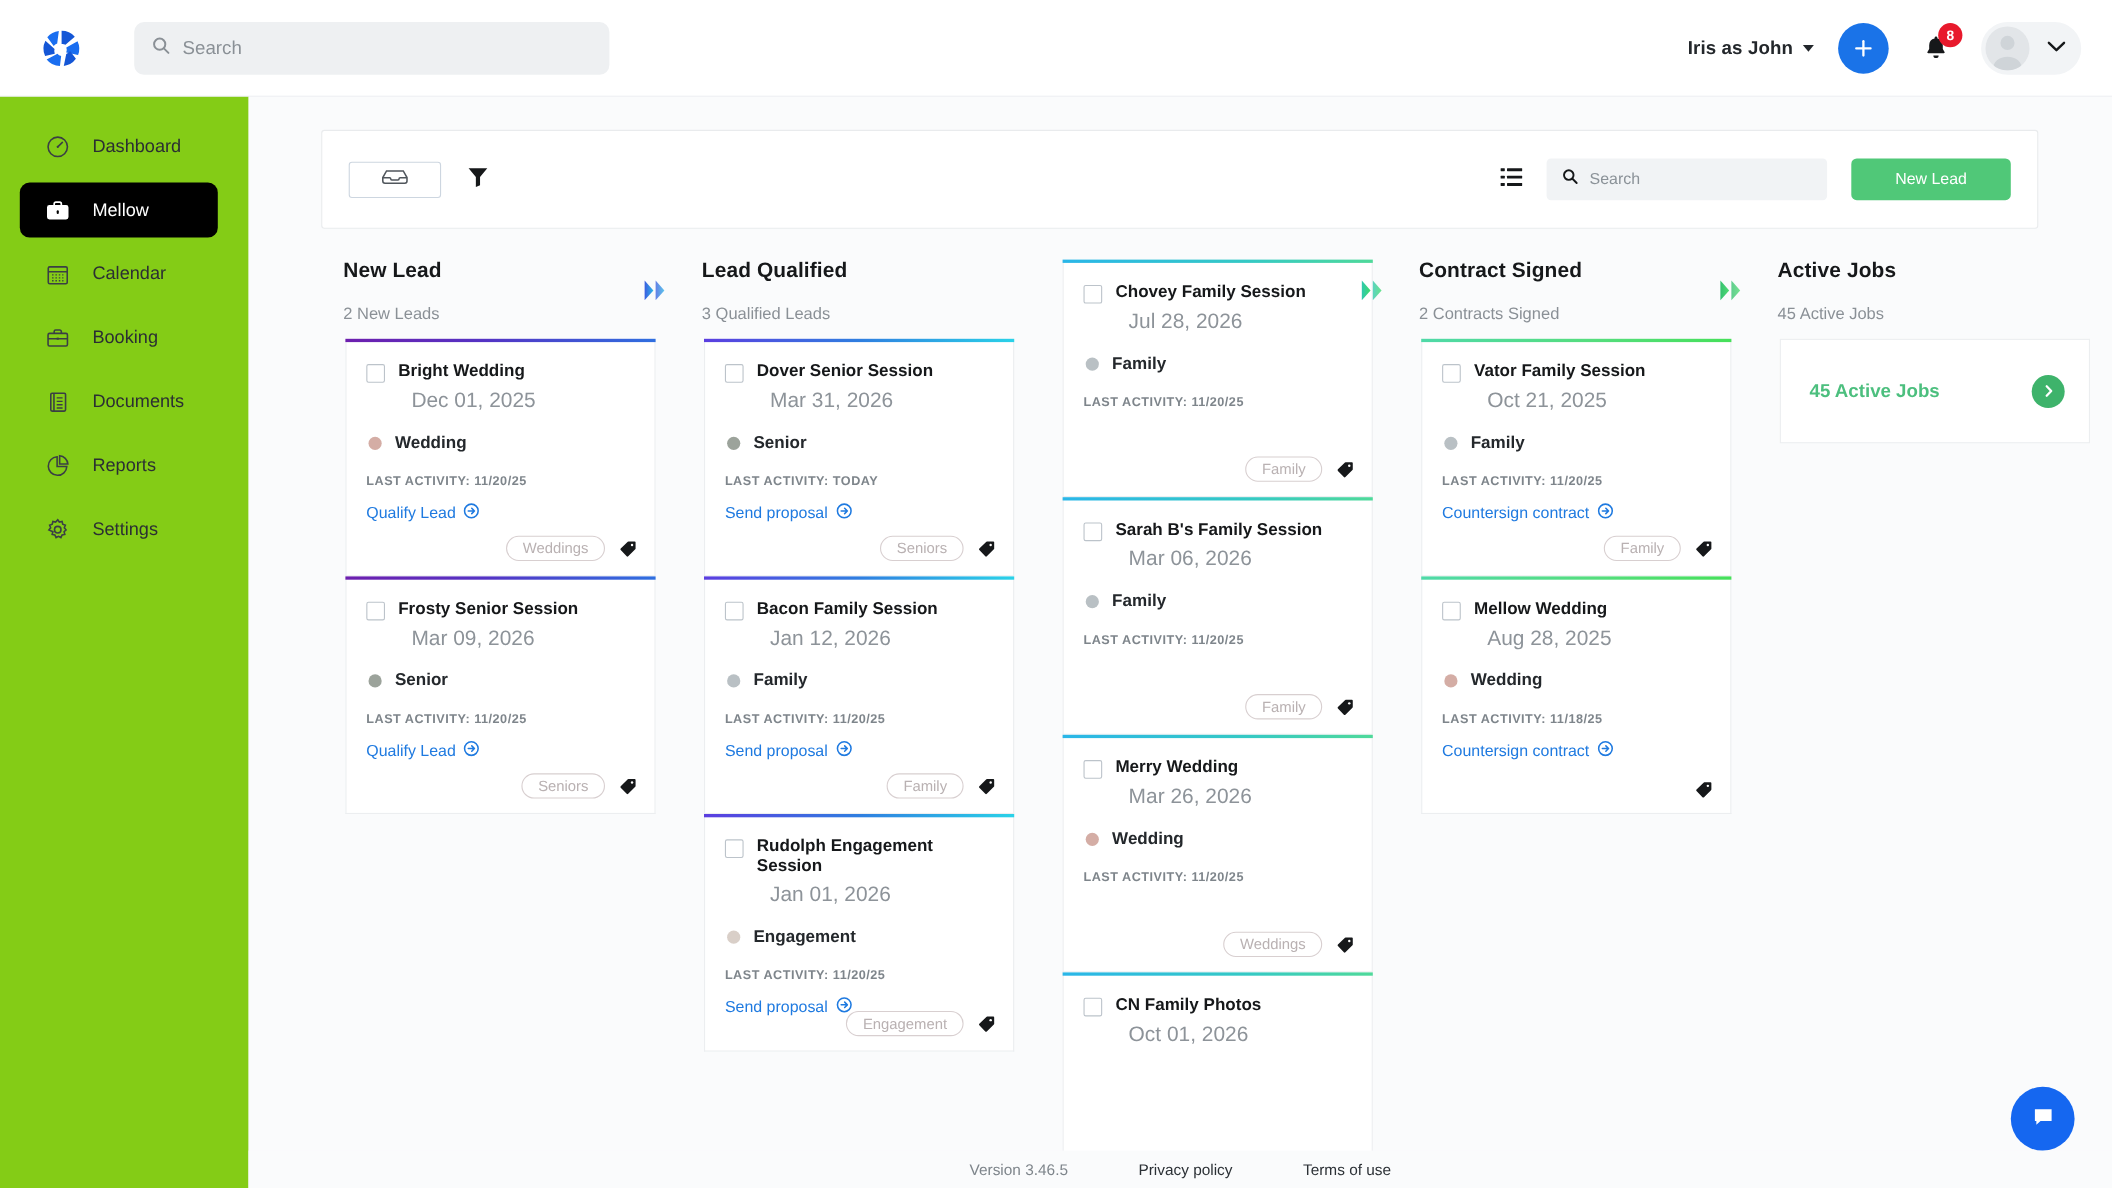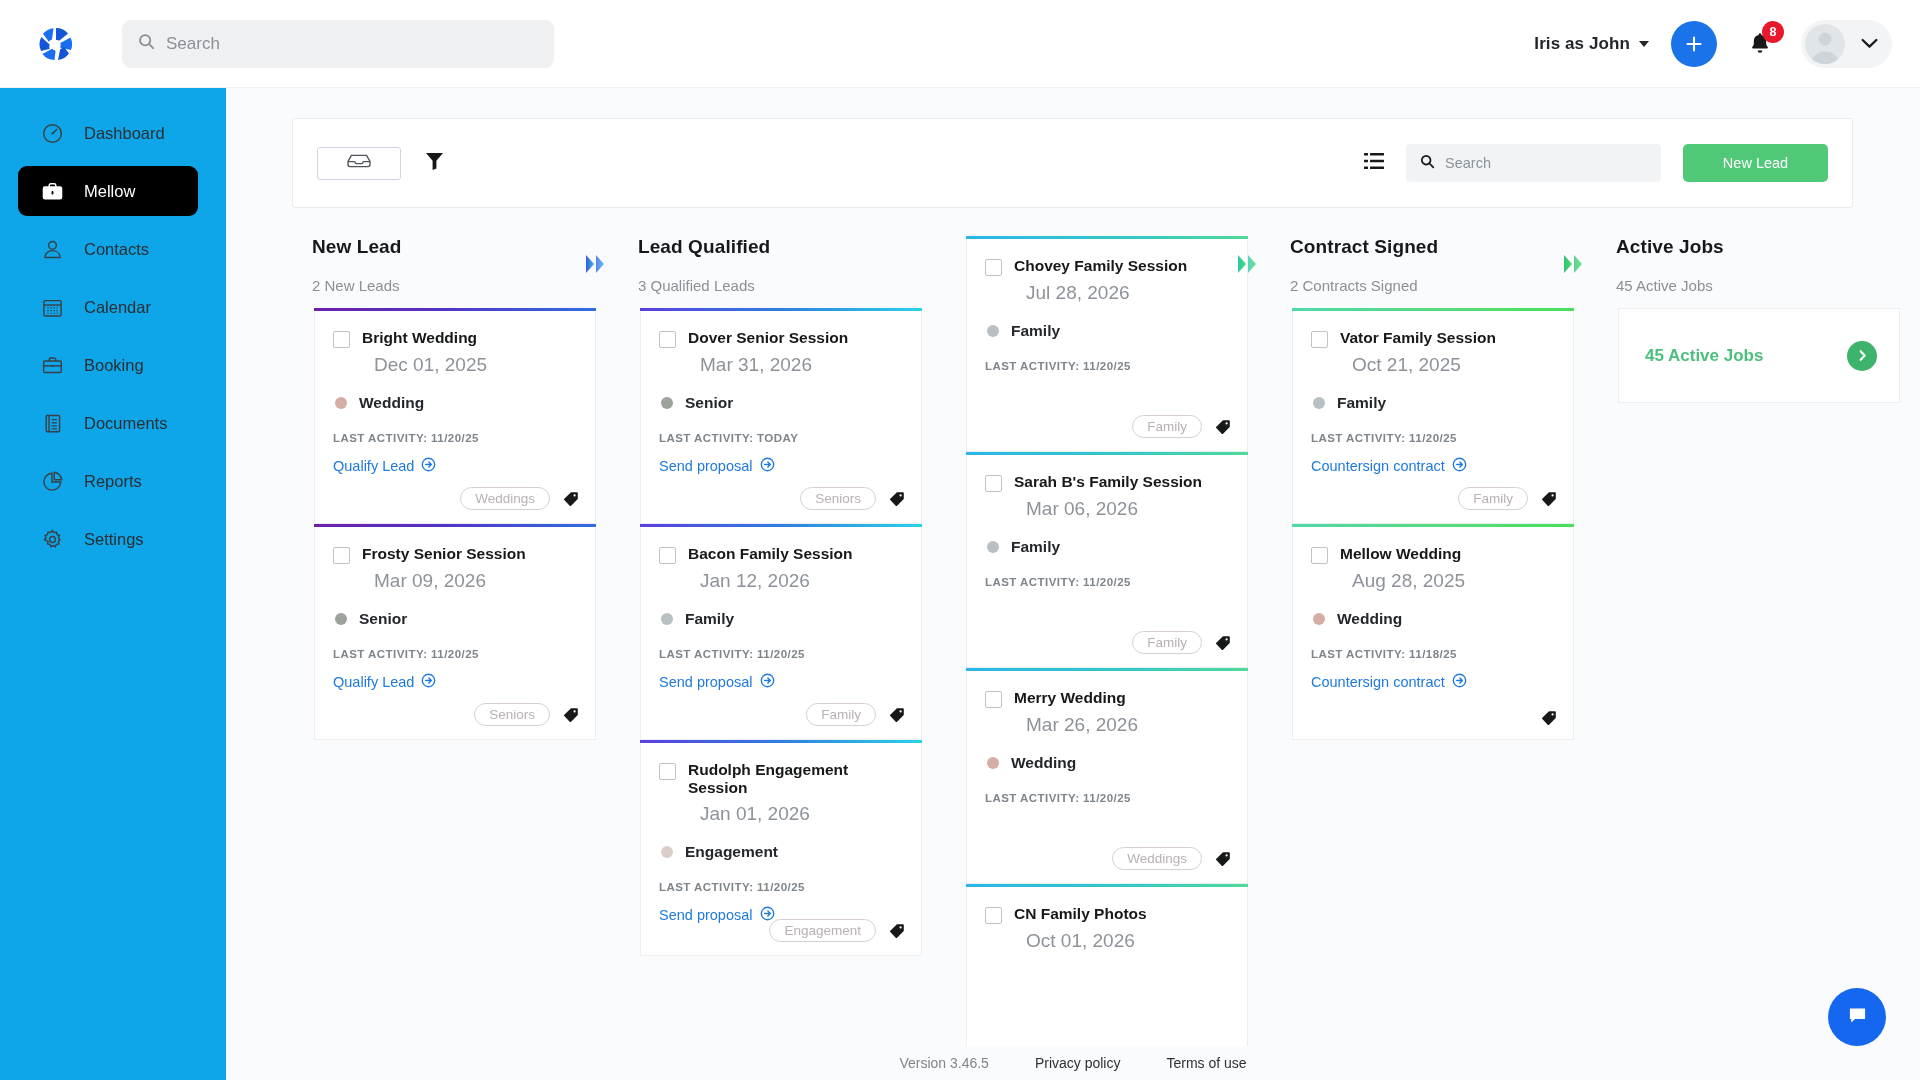--- a/index.html
+++ b/index.html
@@ -76,21 +76,21 @@
   }
   .avatar {
     width: 40px; height: 40px; border-radius: 50%;
     background: #e2e5e8; overflow: hidden;
     display: flex; align-items: flex-end; justify-content: center;
   }
 
   
   .sidebar {
     position: absolute; top: 88px; left: 0;
-    width: 226px; height: 992px; background: #0ea5e9;
+    width: 226px; height: 992px; background: #84cc16;
     padding-top: 20px;
   }
   .nav-item {
     height: 50px; margin: 0 28px 8px 18px;
     border-radius: 9px;
     display: flex; align-items: center;
     padding-left: 22px; gap: 20px;
     cursor: pointer;
   }
   .nav-item .lbl { font-size: 16.5px; color: #2b2f33; }
@@ -225,21 +225,21 @@
     background: #3eb36b; color: #fff;
     display: flex; align-items: center; justify-content: center;
     cursor: pointer;
   }
 
   
   .footer {
     position: absolute; left: 226px; bottom: 0;
     width: 1694px; height: 34px;
     display: flex; align-items: center; justify-content: center;
-    gap: 46px; background: #fafbfc;
+    gap: 64px; background: #fafbfc;
   }
   .footer span { font-size: 14px; color: #7e858b; }
   .footer a { font-size: 14px; color: #2c3136; text-decoration: none; cursor: pointer; }
 
   .chat-fab {
     position: absolute; right: 34px; bottom: 34px;
     width: 58px; height: 58px; border-radius: 50%;
     background: #1567f0;
     display: flex; align-items: center; justify-content: center;
     cursor: pointer; border: none;
@@ -324,29 +324,20 @@
       <svg width="23" height="23" viewBox="0 0 24 24" fill="none" stroke="#fff" stroke-width="1.6">
         <rect x="2.6" y="7.4" width="18.8" height="12.2" rx="1.5" fill="#fff" stroke="#fff"></rect>
         <path d="M8.6 7.4V5.6a1.6 1.6 0 0 1 1.6-1.6h3.6a1.6 1.6 0 0 1 1.6 1.6v1.8"></path>
         <line x1="12" y1="12.6" x2="12" y2="14.2" stroke="#000" stroke-width="2" stroke-linecap="round"></line>
       </svg>
     </span>
     <span class="lbl">Mellow</span>
   </div>
 
 
-  <div class="nav-item">
-    <span class="nav-ico">
-      <svg width="23" height="23" viewBox="0 0 24 24" fill="none" stroke="#3a3f44" stroke-width="1.5">
-        <circle cx="12" cy="7.6" r="4"></circle>
-          <path d="M4.2 20.4c0-4.6 3.5-7.2 7.8-7.2s7.8 2.6 7.8 7.2z"></path>
-      </svg>
-    </span>
-    <span class="lbl">Contacts</span>
-  </div>
 
   <div class="nav-item">
     <span class="nav-ico">
       <svg width="23" height="23" viewBox="0 0 24 24" fill="none" stroke="#3a3f44" stroke-width="1.5">
         <rect x="3" y="4.8" width="18" height="16" rx="1.4"></rect>
           <line x1="3" y1="9.4" x2="21" y2="9.4"></line>
         <g stroke-width="1.3">
           <line x1="6.6" y1="12.4" x2="17.4" y2="12.4" stroke-dasharray="1.4 1.8"></line>
           <line x1="6.6" y1="15.2" x2="17.4" y2="15.2" stroke-dasharray="1.4 1.8"></line>
           <line x1="6.6" y1="18" x2="17.4" y2="18" stroke-dasharray="1.4 1.8"></line>

